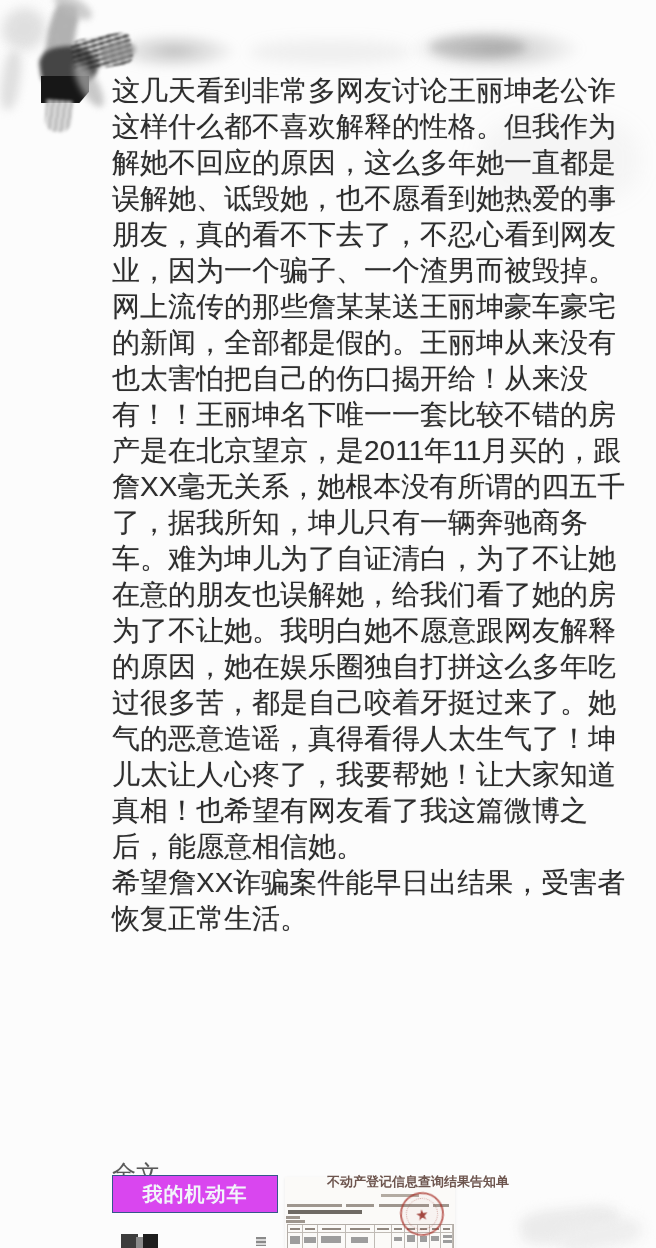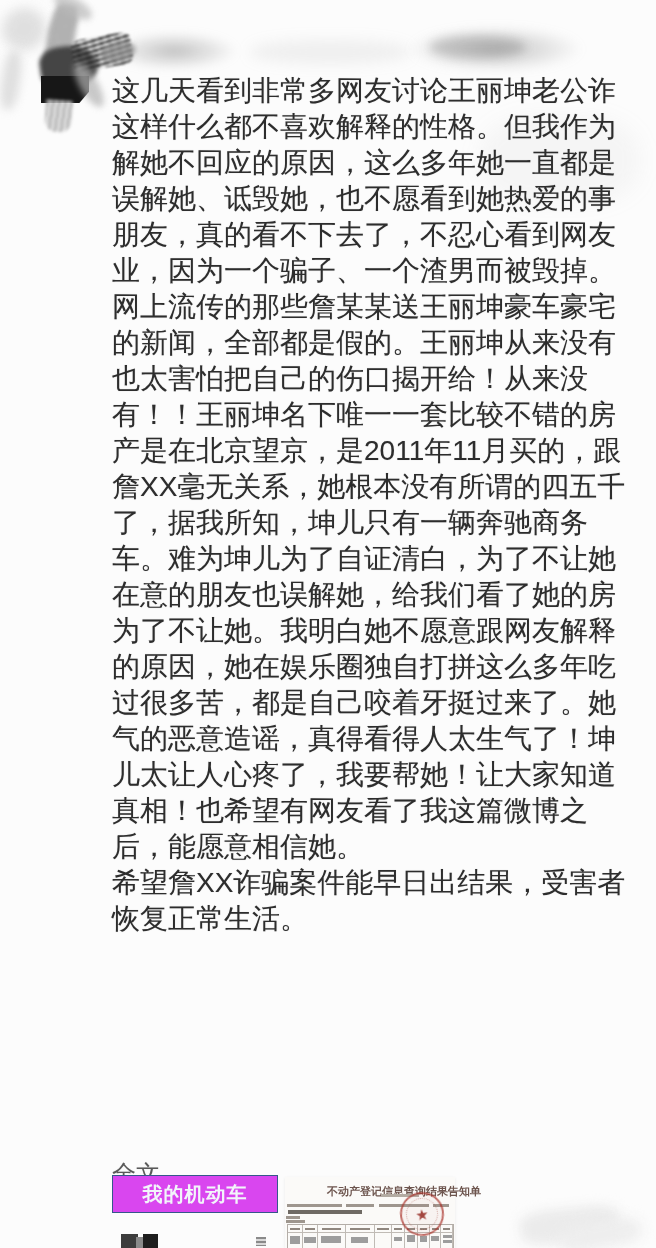--- a/index.html
+++ b/index.html
@@ -53,22 +53,22 @@
   .dark-mid{position:absolute;left:24px;top:64px;width:8px;height:11px;background:#8a8a8a;filter:blur(.6px);}
   .dark-sq2{position:absolute;left:31px;top:61px;width:15px;height:14px;background:#1e1e1e;filter:blur(.5px);}
   .tiny-mark{position:absolute;left:144px;top:64px;width:10px;height:9px;
     background:repeating-linear-gradient(180deg,#8a8a8a 0 2px,#d9d9d9 2px 4px);filter:blur(.7px);}
   
   .doc{
     position:absolute;left:173px;top:4px;width:170px;height:71px;
     background:#fbfaf8;box-shadow:0 1px 3px rgba(0,0,0,.08);
   }
   .doc-title{
-    position:absolute;left:42px;top:10px;width:120px;
-    font-size:11px;line-height:8px;color:#6d554e;white-space:nowrap;
+    position:absolute;left:42px;top:1px;width:120px;
+    font-size:13px;line-height:8px;color:#6d554e;white-space:nowrap;
     filter:blur(.4px);font-weight:bold;
   }
   .doc-no{position:absolute;left:96px;top:17px;width:38px;height:3px;background:#b3aba2;filter:blur(.4px);}
   .doc-bar{position:absolute;height:3px;background:#9e968e;filter:blur(.4px);}
   .db1{left:2px;top:27px;width:55px;}
   .db2{left:61px;top:27px;width:28px;}
   .db3{left:94px;top:27px;width:50px;}
   .db4{left:148px;top:27px;width:16px;}
   .doc-underline{position:absolute;left:3px;top:33px;width:74px;height:4px;background:#6f6a64;filter:blur(.6px);}
   .doc-l1{left:1px;top:39px;width:14px;height:2.5px;}

